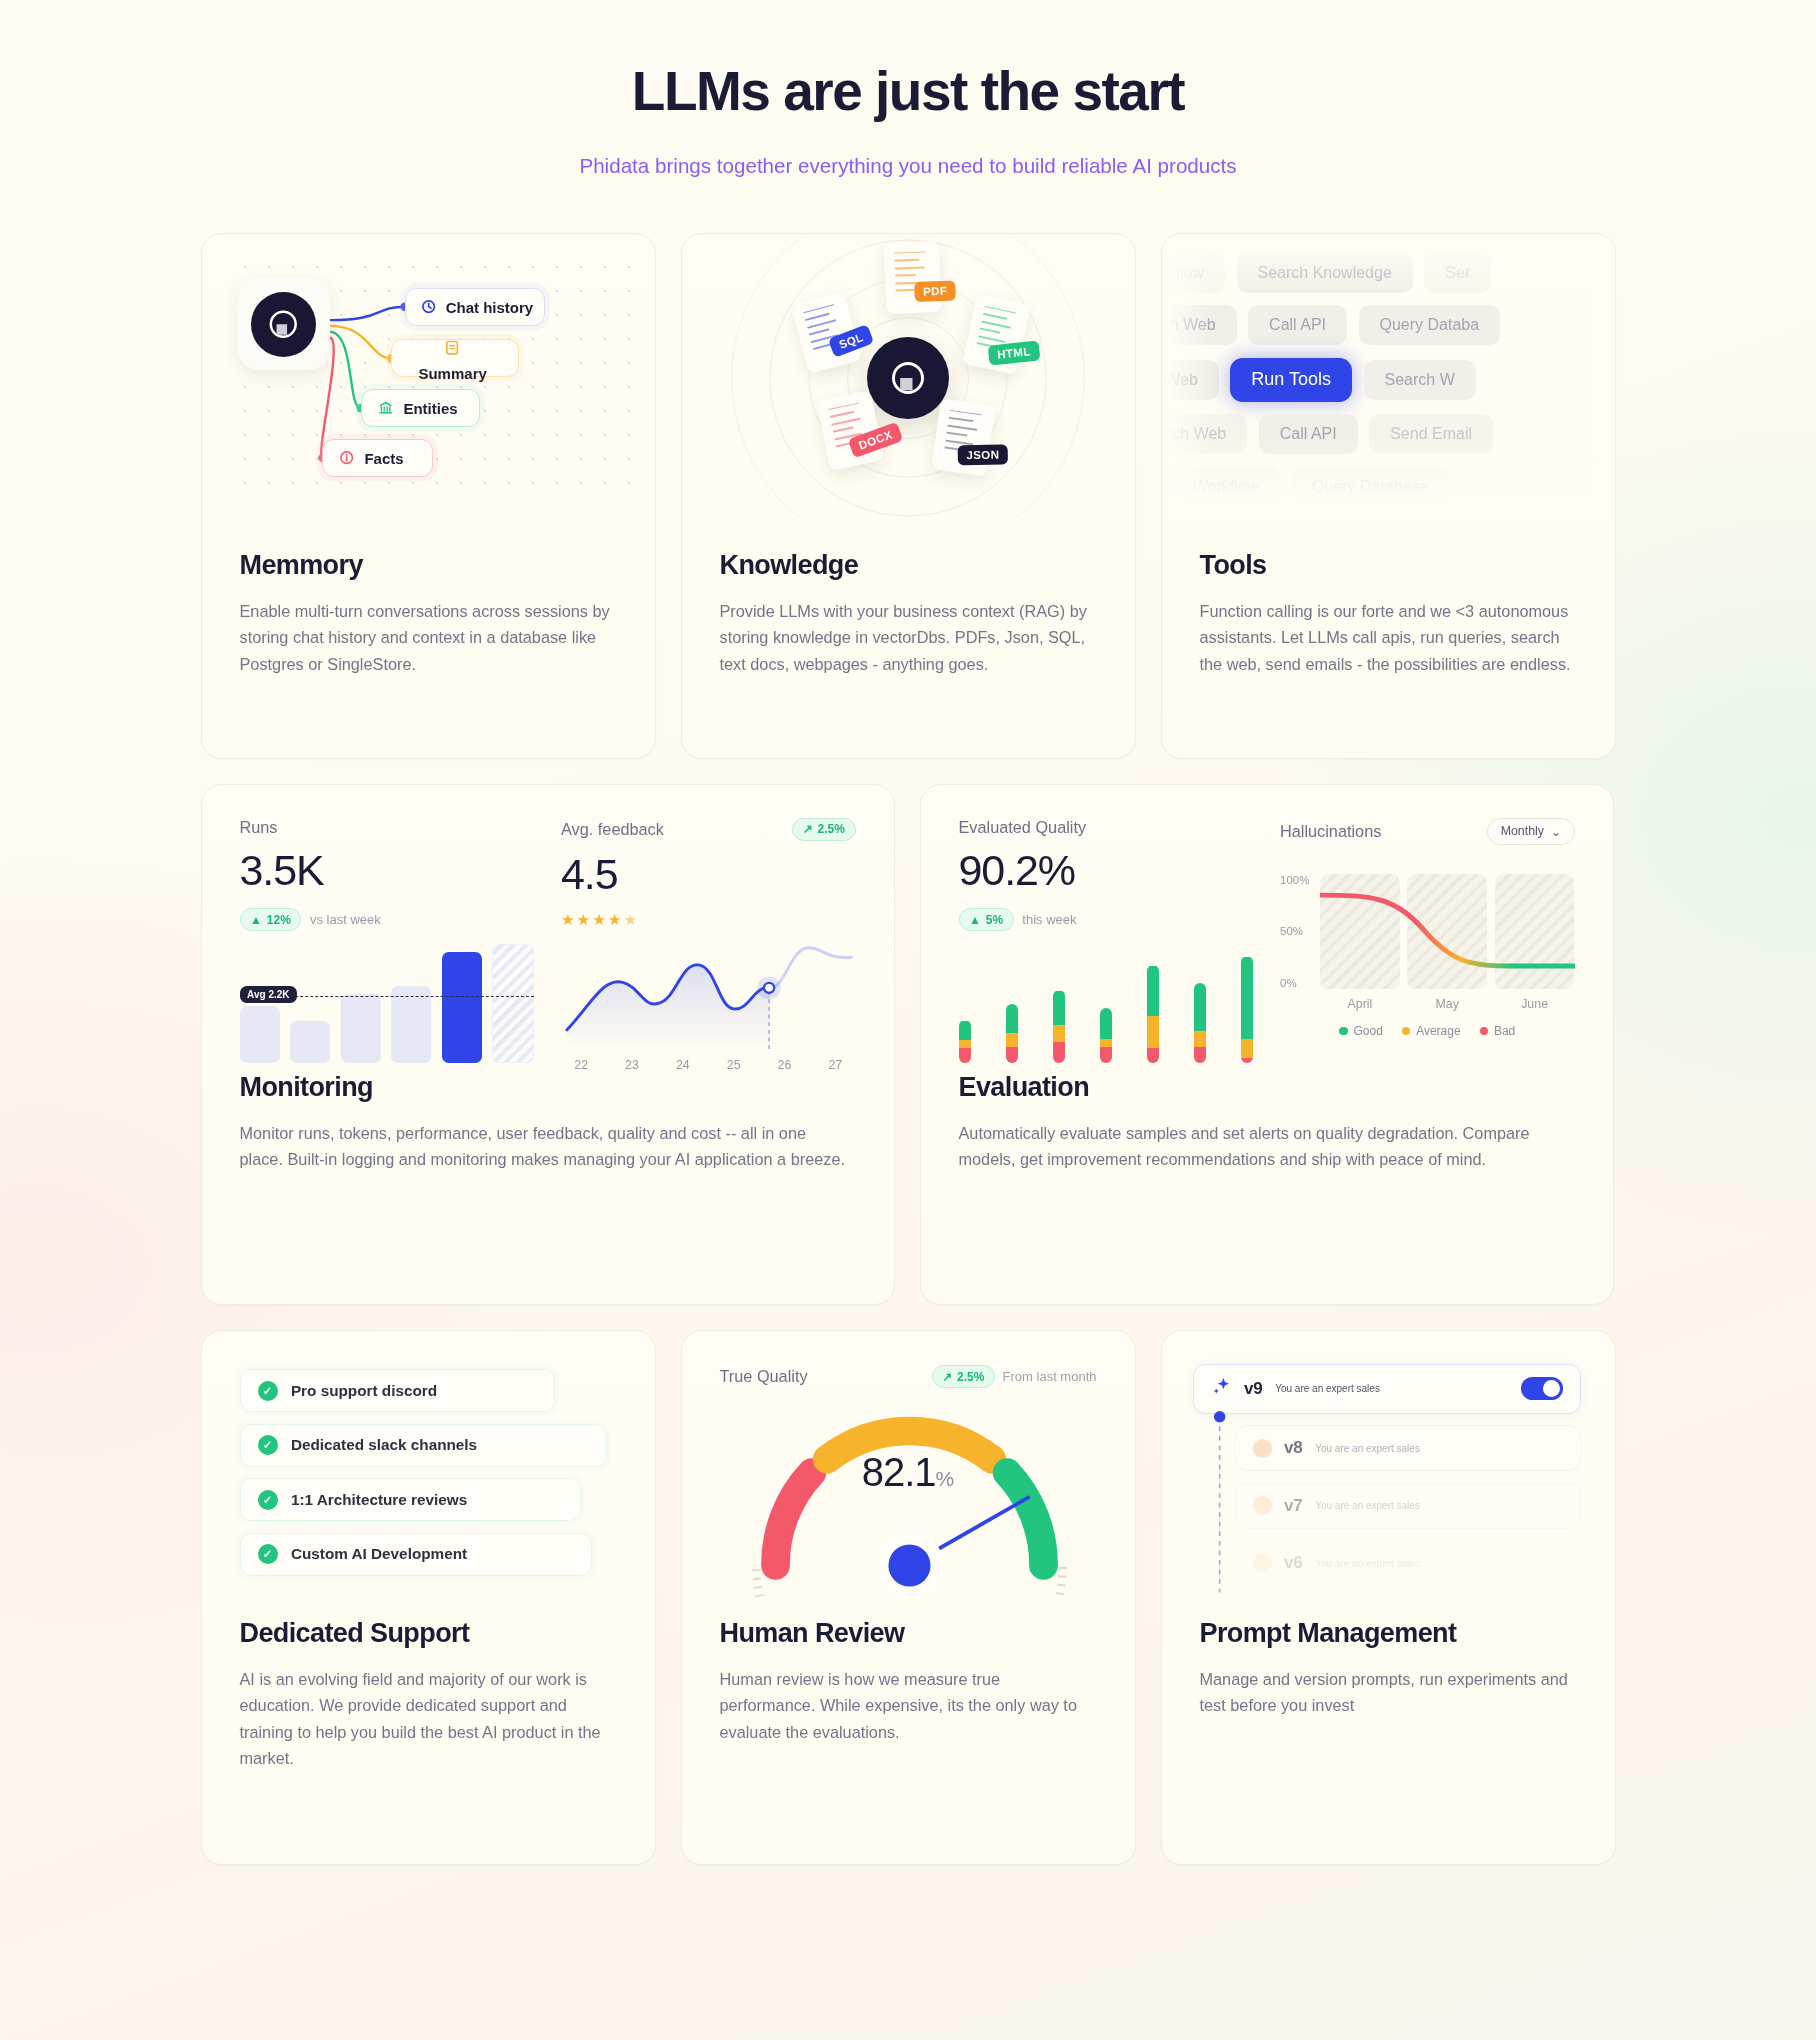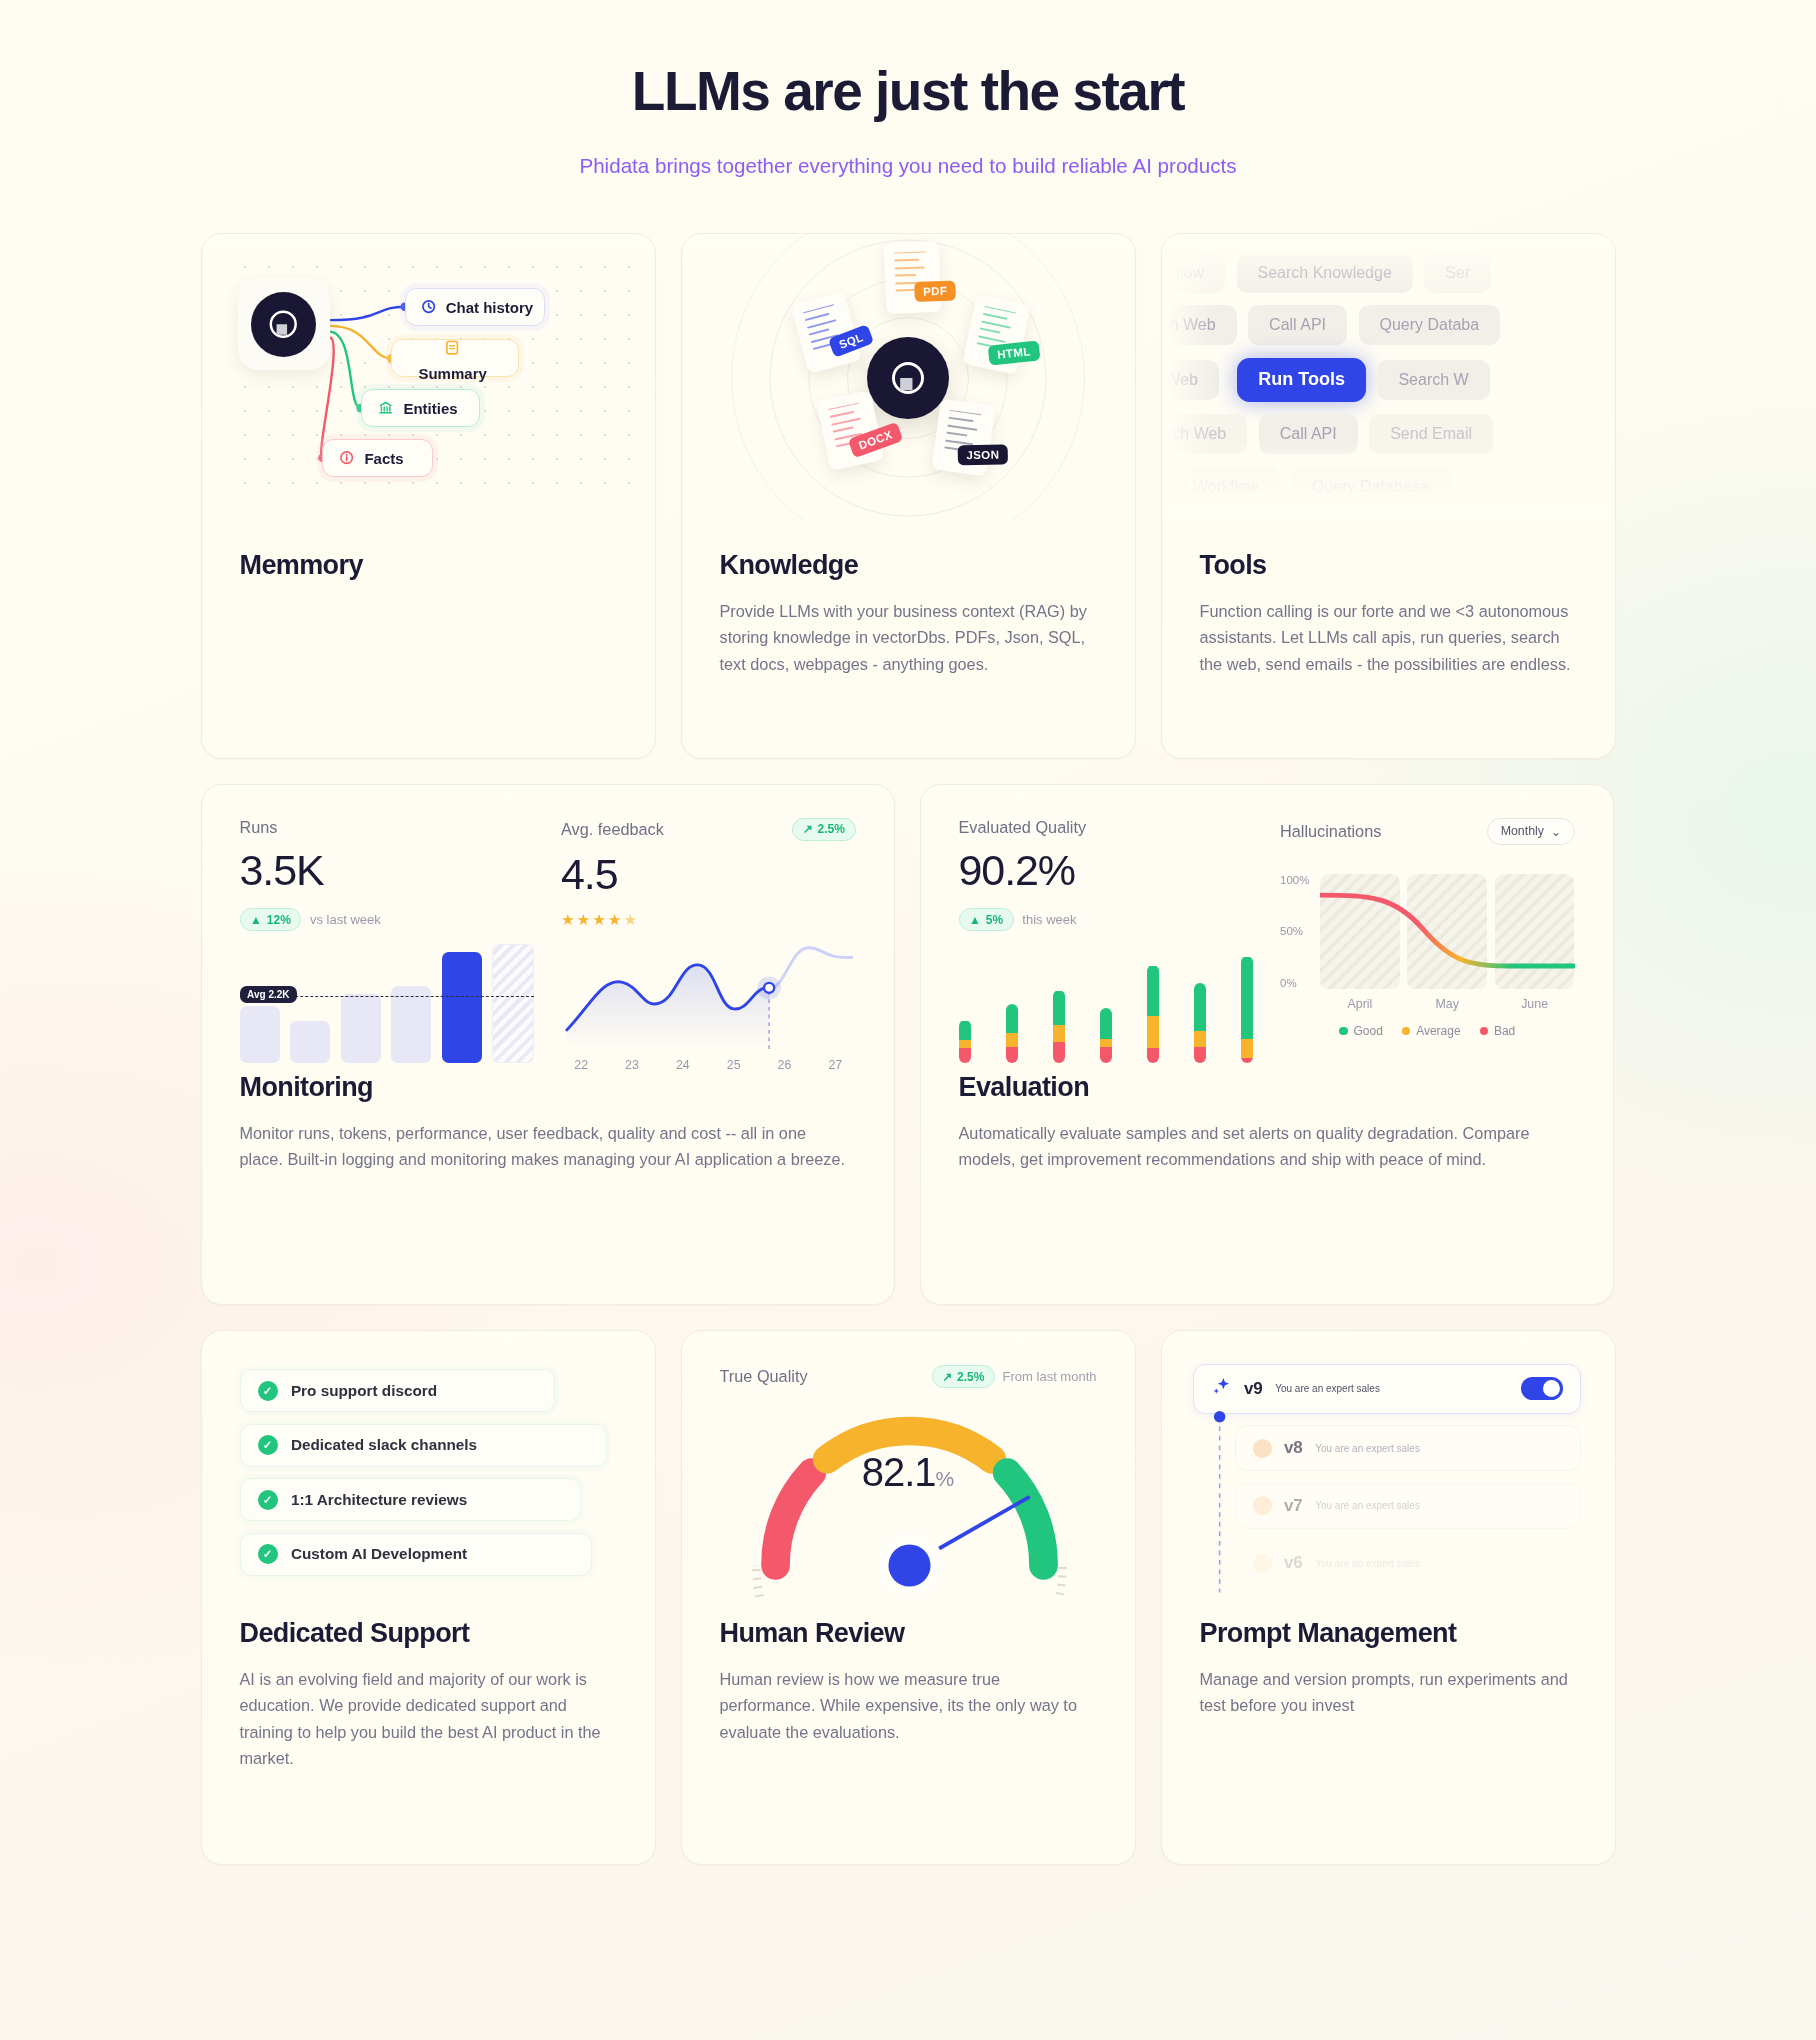--- a/index.html
+++ b/index.html
@@ -92,22 +92,22 @@
   .doc .lines i { display:block; height:1.9px; border-radius:1.9px; margin-bottom:5.7px; opacity:.55; }
   .doc .tag { position:absolute; right:-15.3px; bottom:11.5px; padding:3.8px 8.6px; border-radius:5.7px;
     font-size:11.5px; font-weight:800; color:#fff; letter-spacing:0.4px; }
 
   
   .pillwall { position:absolute; left:-44px; top:19px; width: 593px; }
   .pillrow { display:flex; gap:11.5px; margin-bottom:12.4px; }
   .pill { height: 40px; border-radius: 10.5px; background:#f1efe7; color:#a6a3b4;
     display:flex; align-items:center; justify-content:center; font-size:16px;
     padding: 0 21px; white-space:nowrap; font-weight:500; }
-  .pill.run { background:#2f45e8; color:#fff; font-weight:700; font-size:18px;
-    height:44px; border-radius:12.4px; box-shadow: 0 0 21px rgba(63,85,240,.45); margin-left: 7px; }
+  .pill.run { background:#2f45e8; color:#fff; font-weight:400; font-size:18px;
+    height:44px; border-radius:12.4px; box-shadow: 0 0 21px rgba(63,85,240,.45); }
   .fade-top { position:absolute; left:0; right:0; top:0; height:61px;
     background: linear-gradient(180deg,#fffdf4 8%, rgba(255,253,244,0) 100%); }
   .fade-bot { position:absolute; left:0; right:0; bottom:0; height:82px;
     background: linear-gradient(0deg,#fffdf4 22%, rgba(255,253,244,0) 100%); }
   .fade-left { position:absolute; top:0; bottom:0; left:0; width:50px;
     background: linear-gradient(90deg,#fffdf4 10%, rgba(255,253,244,0) 100%); }
   .fade-right { position:absolute; top:0; bottom:0; right:0; width:50px;
     background: linear-gradient(270deg,#fffdf4 10%, rgba(255,253,244,0) 100%); }
 
   
@@ -237,20 +237,21 @@
                   <path d="M8 7.2v4" stroke="#f4596b" stroke-width="1.7" stroke-linecap="round"></path>
                   <circle cx="8" cy="5" r="1" fill="#f4596b"></circle>
                 </svg>
             </span>
             <span>Facts</span>
           </div>
         </div>
 
         <div class="body">
           <h2>Memmory</h2>
+          <p class="desc">Enable multi-turn conversations across sessions by storing chat history and context in a database  like Postgres or SingleStore.</p>
         </div>
       </div>
 
       <div class="card c-know">
         <div class="visual">
           <div class="orbits">
             <div class="ring r0"></div>
             <div class="ring r1"></div>
             <div class="ring r2"></div>
             <div class="ring r3"></div>

